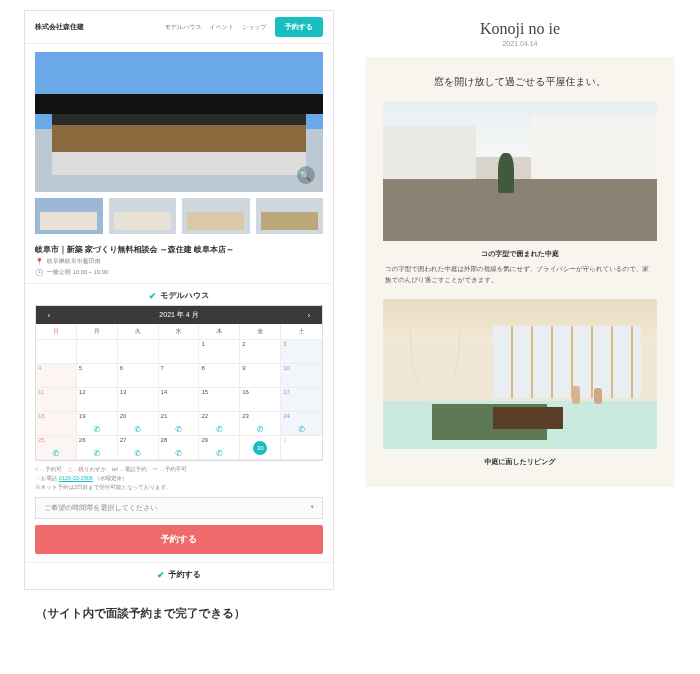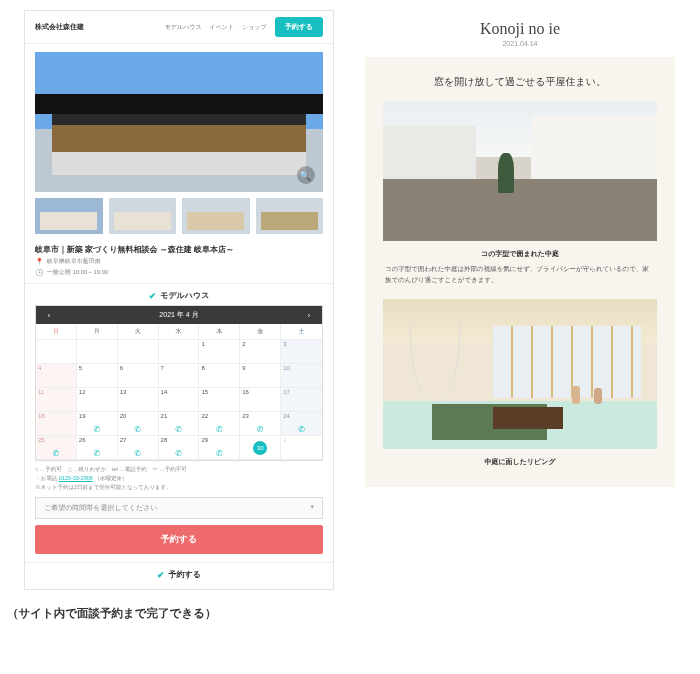--- a/index.html
+++ b/index.html
@@ -116,21 +116,21 @@
   .r-img2 .ceil{position:absolute;inset:0 0 70% 0;background:linear-gradient(#e8dcc2,#f3ead4);}
   .r-img2 .floor{position:absolute;inset:68% 0 0 0;background:#caeadf;}
   .r-img2 .rug{position:absolute;left:18%;right:40%;top:70%;bottom:6%;background:#5e7a54;}
   .r-img2 .table{position:absolute;left:40%;top:72%;width:70px;height:22px;background:#5a3d26;}
   .r-img2 .win{position:absolute;left:40%;right:6%;top:18%;bottom:34%;background:repeating-linear-gradient(90deg,#e8eef2 0 18px,#d8b97e 18px 20px);}
   .r-img2 .kid{position:absolute;right:28%;bottom:30%;width:8px;height:18px;background:#d7b58f;border-radius:3px;}
   .r-img2 .kid2{position:absolute;right:20%;bottom:30%;width:8px;height:16px;background:#cfa987;border-radius:3px;}
   .r-img2 .ham{position:absolute;left:10%;top:16%;width:50px;height:80px;border:1px solid #ddd;border-top:none;border-bottom:none;border-radius:0 0 60% 60%/0 0 100% 100%;}
   .r-cap2{ text-align:center; font-size:7px; font-weight:700; padding:4px 0 0;}
   
-  .captions{ display:flex; gap:48px; padding:14px 7px 0;}
+  .captions{ display:flex; gap:48px; padding:14px 16px 0;margin-left:20px;}
   .cap{ flex:1; font-size:11.5px; font-weight:700; line-height:1.6;}
 </style>
 </head>
 <body>
 
 <div class="wrap">
 
   <div class="col">
     <div class="panel">
       <div class="l-hdr">

